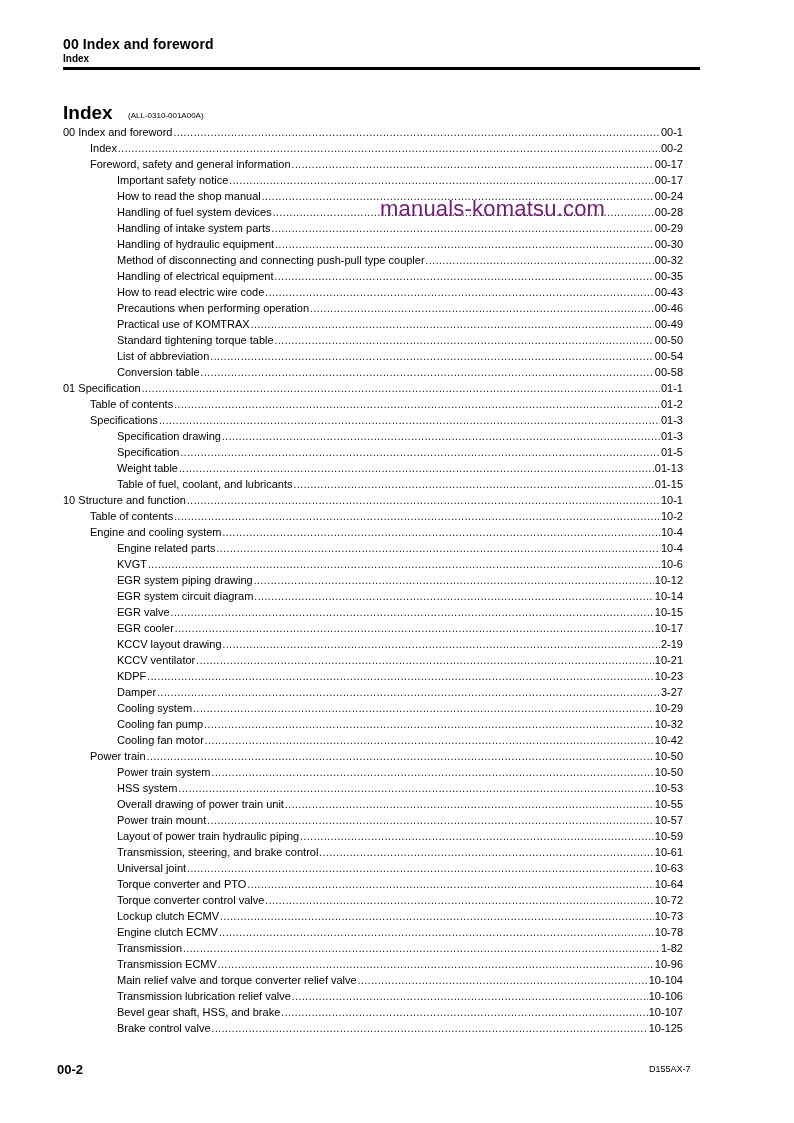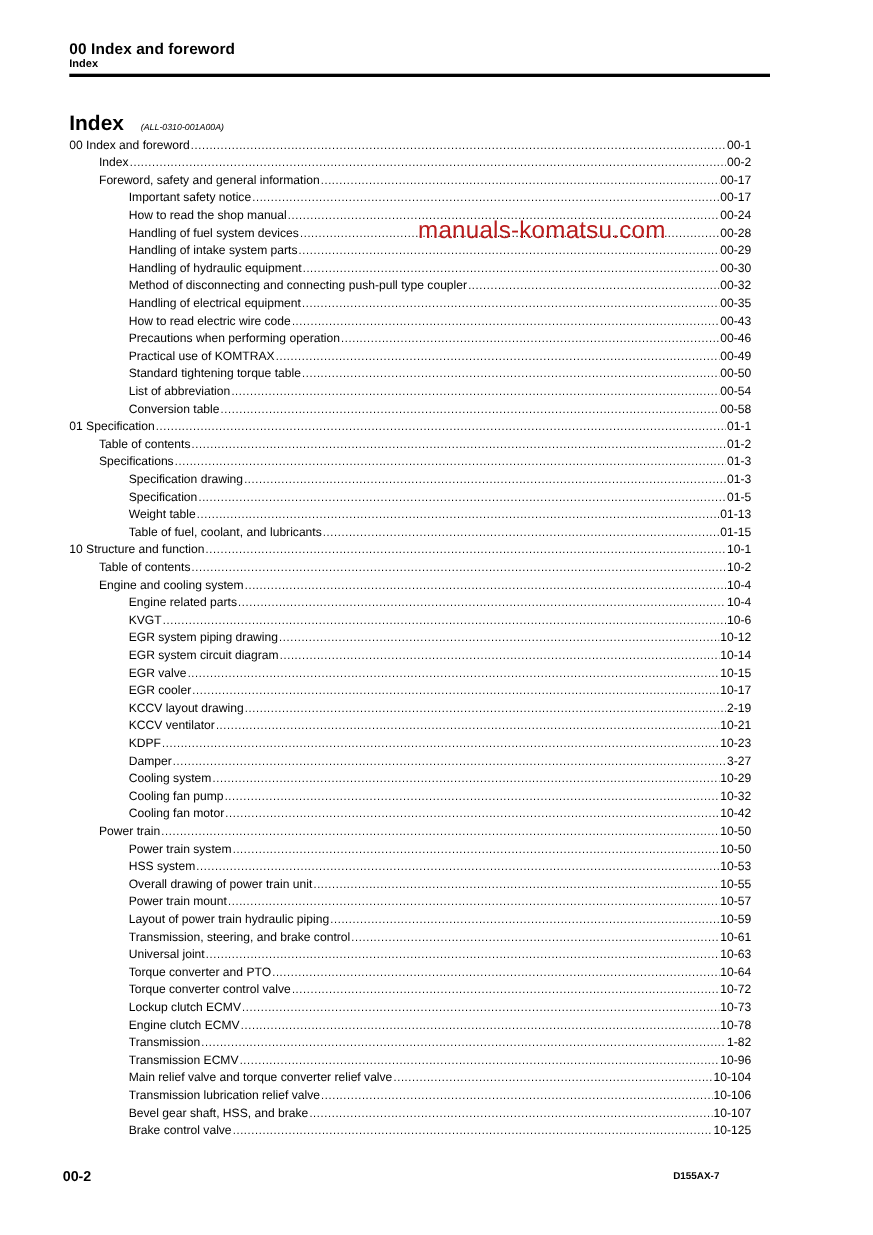--- a/index.html
+++ b/index.html
@@ -2,33 +2,33 @@
 <html><head>
 <meta charset="utf-8">
 <style>
   html, body { margin: 0; padding: 0; background: #ffffff; }
   body { width: 794px; height: 1123px; position: relative; overflow: hidden;
          font-family: "Liberation Sans", sans-serif; color: #000; }
   .hdr-title { position: absolute; left: 63px; top: 36px; font-size: 14px; font-weight: bold; letter-spacing: 0.1px; }
   .hdr-sub { position: absolute; left: 63px; top: 53px; font-size: 10px; font-weight: bold; }
   .hdr-rule { position: absolute; left: 63px; top: 67px; width: 637px; height: 3px; background: #000; }
   .idx-title { position: absolute; left: 63px; top: 102px; font-size: 19px; font-weight: bold; }
-  .idx-code { position: absolute; left: 128px; top: 111px; font-size: 8px; font-style: italic; }
+  .idx-code { position: absolute; left: 128px; top: 111px; font-size: 8px; }
   .toc { position: absolute; left: 63px; top: 124px; width: 620px; }
   .row { position: relative; height: 16px; line-height: 16px; font-size: 11px; display: flex; align-items: baseline; overflow: hidden; white-space: nowrap; }
   .row .label { flex: 0 0 auto; background: #fff; padding-right: 1px; }
   .row .leader { flex: 1 1 auto; overflow: hidden; letter-spacing: 0.6px; color: #000; font-size: 10px; }
   .row .leader::before { content: "............................................................................................................................................................................................................................................................"; }
   .row .page { flex: 0 0 auto; padding-left: 1px; text-align: right; }
   .lvl0 { padding-left: 0; }
   .lvl1 { padding-left: 27px; }
   .lvl2 { padding-left: 54px; }
-  .watermark { position: absolute; left: 380px; top: 196px; font-size: 22px; color: #b91c1c; letter-spacing: 0.2px; }
+  .watermark { position: absolute; left: 380px; top: 196px; font-size: 22px; color: #701a75; letter-spacing: 0.2px; }
   .foot-page { position: absolute; left: 57px; top: 1062px; font-size: 13px; font-weight: bold; }
-  .foot-model { position: absolute; left: 612px; top: 1064px; font-size: 9px; font-weight: bold; }
+  .foot-model { position: absolute; left: 649px; top: 1064px; font-size: 9px; }
 </style>
 </head>
 <body>
 
 <div>
   <div class="hdr-title">00 Index and foreword</div>
   <div class="hdr-sub">Index</div>
   <div class="hdr-rule"></div>
 </div>
 

